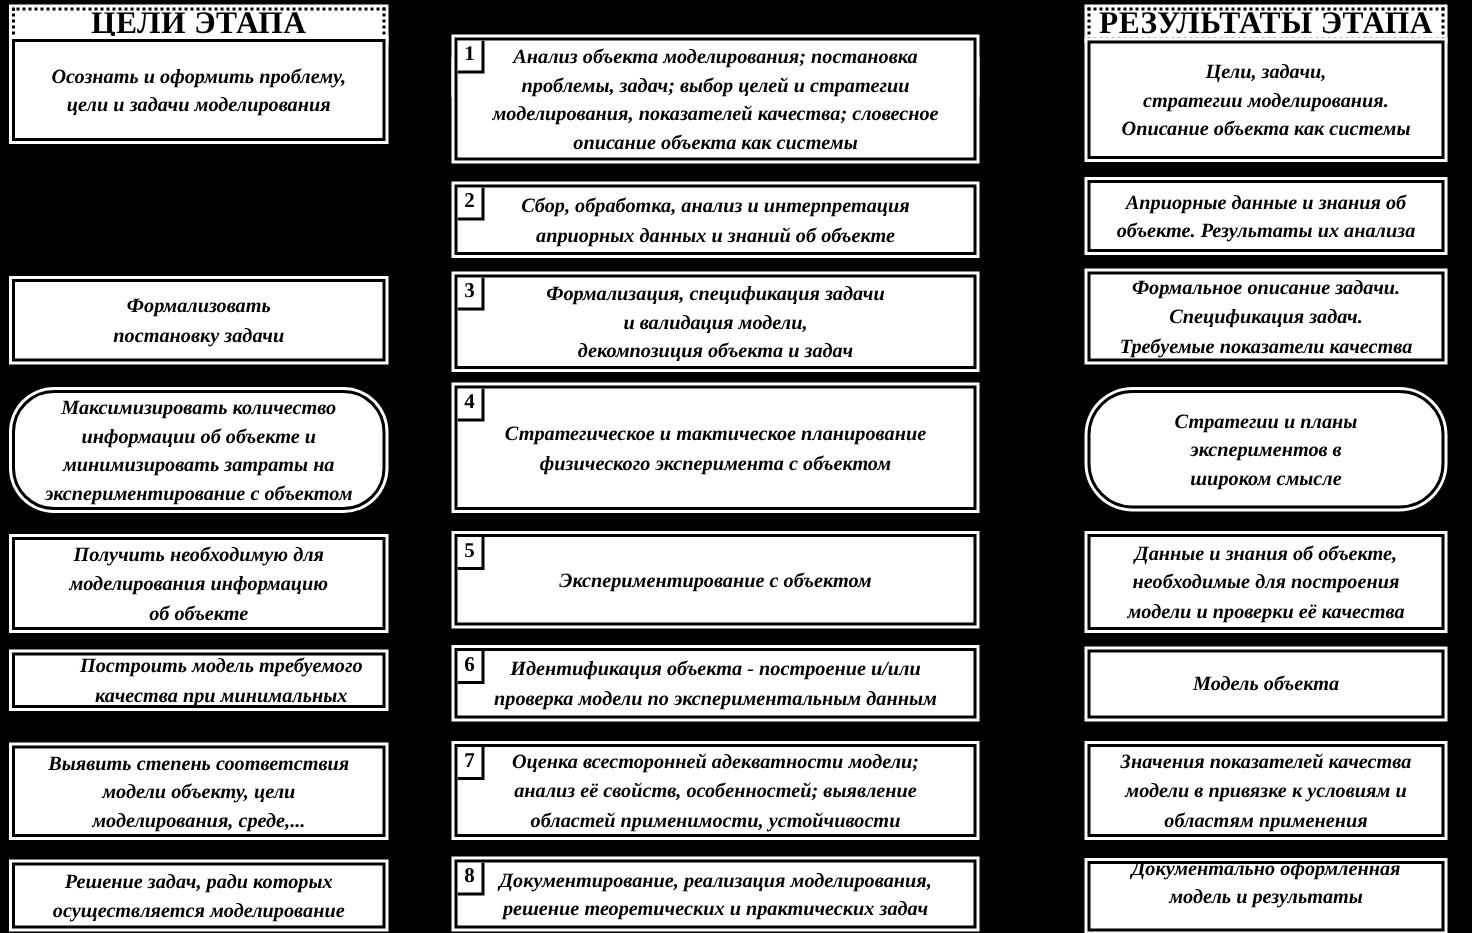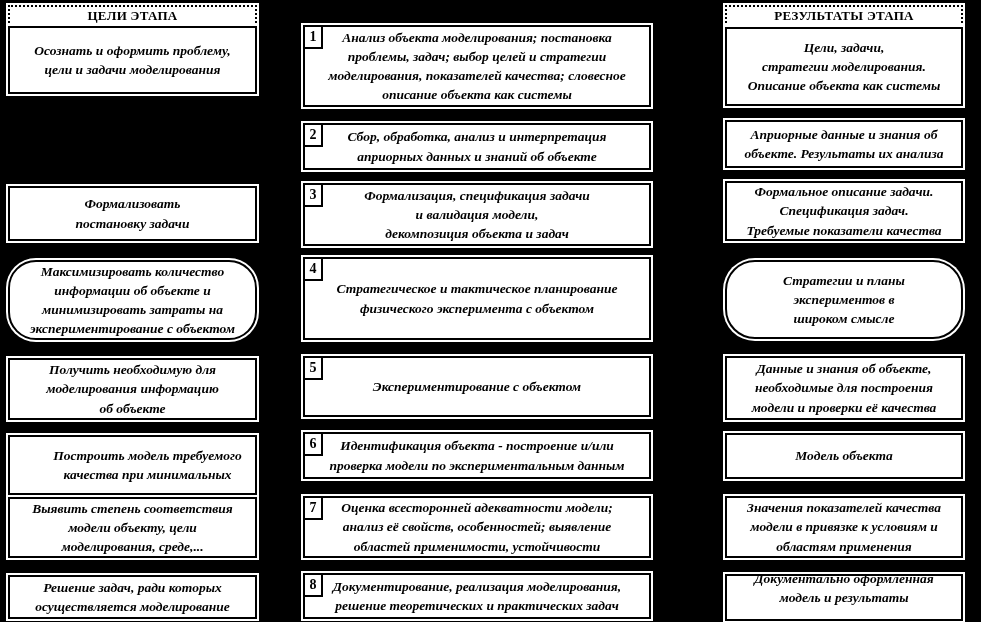--- a/index.html
+++ b/index.html
@@ -4,40 +4,40 @@
 <style>
   html,body{margin:0;padding:0;}
   body{width:981px;height:622px;background:#000;position:relative;overflow:hidden;
        font-family:"Liberation Serif",serif;}
   .stage{position:absolute;width:981px;height:622px;top:0;left:0;}
 
   .box{position:absolute;background:#fff;border:2px solid #000;box-shadow:0 0 0 2px #fff;
        box-sizing:border-box;display:flex;align-items:center;justify-content:center;
        text-align:center;color:#000;font-weight:bold;font-style:italic;font-size:13.5px;
        line-height:1.42;white-space:pre-line;padding:1px 5px;overflow:hidden;}
-  .header{font-style:normal;font-size:13px;line-height:1.1;border-style:dotted;
+  .header{font-style:normal;font-size:21px;line-height:1.1;border-style:dotted;
        white-space:nowrap;letter-spacing:.3px;padding:0 2px;}
   .num{position:absolute;top:-2px;left:-2px;width:20px;height:24px;background:#fff;
        border:2px solid #000;box-sizing:border-box;display:flex;align-items:center;
        justify-content:center;font-style:normal;font-size:14px;font-weight:bold;
        line-height:1;white-space:nowrap;}
 
   
   .cg{left:8px;width:249px;}   
   .co{left:303px;width:348px;} 
   .cr{left:725px;width:238px;} 
 
   .hg{top:5px;height:22px;} .ho{top:4px;height:23px;margin-top:36px;} .hr{top:5px;height:22px;}
 
   .g1{top:26px;height:68px;}  .o1{top:25px;height:82px;}  .r1{top:27px;height:79px;}
   .g2{top:122px;height:45px;} .o2{top:123px;height:47px;} .r2{top:120px;height:48px;}
   .g3{top:186px;height:55px;} .o3{top:183px;height:63px;} .r3{top:181px;height:60px;}
   .g4{top:260px;height:80px;border-radius:28px;} .o4{top:257px;height:83px;} .r4{top:260px;height:79px;border-radius:30px;}
   .g5{top:358px;height:62px;} .o5{top:356px;height:61px;} .r5{top:356px;height:64px;}
-  .g6{top:435px;height:60px;padding-left:35px;} .o6{top:432px;height:47px;} .r6{top:433px;height:46px;}
+  .g6{top:435px;height:37px;padding-left:35px;} .o6{top:432px;height:47px;} .r6{top:433px;height:46px;}
   .g7{top:497px;height:61px;} .o7{top:496px;height:62px;} .r7{top:496px;height:62px;}
   .g8{top:575px;height:44px;} .o8{top:573px;height:46px;} .r8{top:574px;height:47px;}
 </style>
 </head>
 <body>
 
 <div class="stage">
 
   <div class="box header cg hg">ЦЕЛИ ЭТАПА</div>
   <div class="box header co ho">ТЕХНОЛОГИЧЕСКИЕ ОПЕРАЦИИ ЭТАПА</div>

